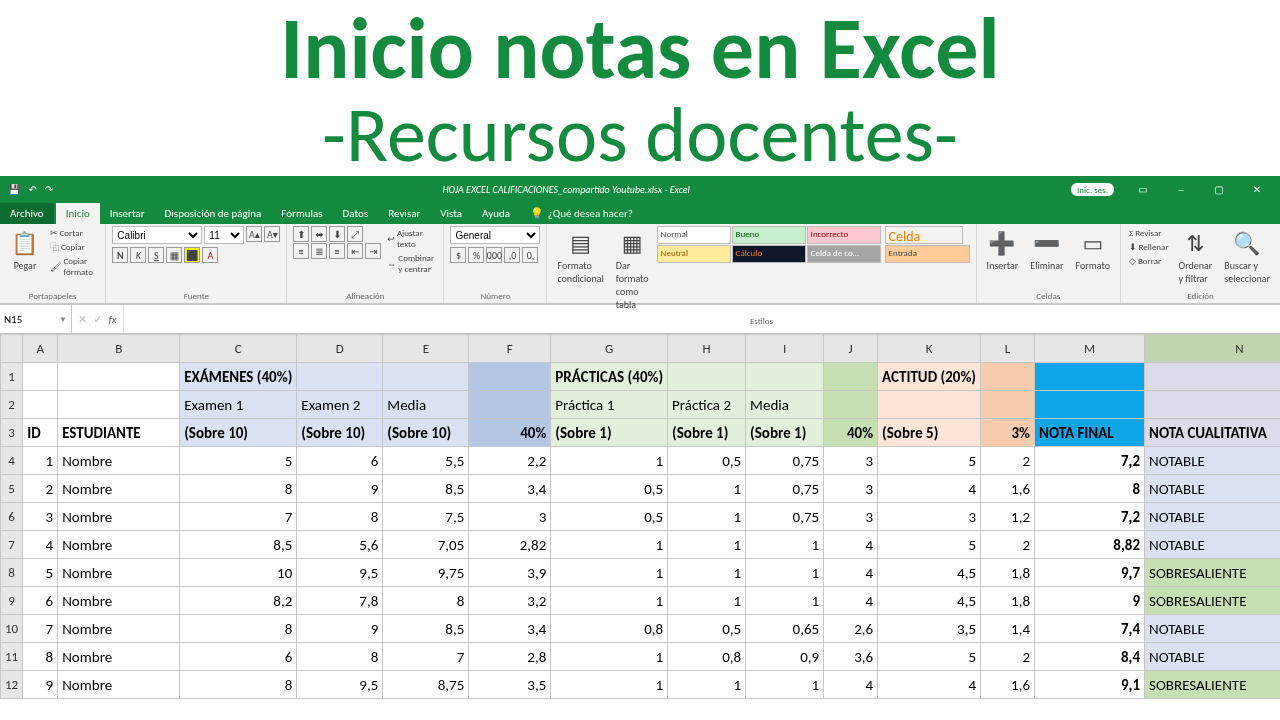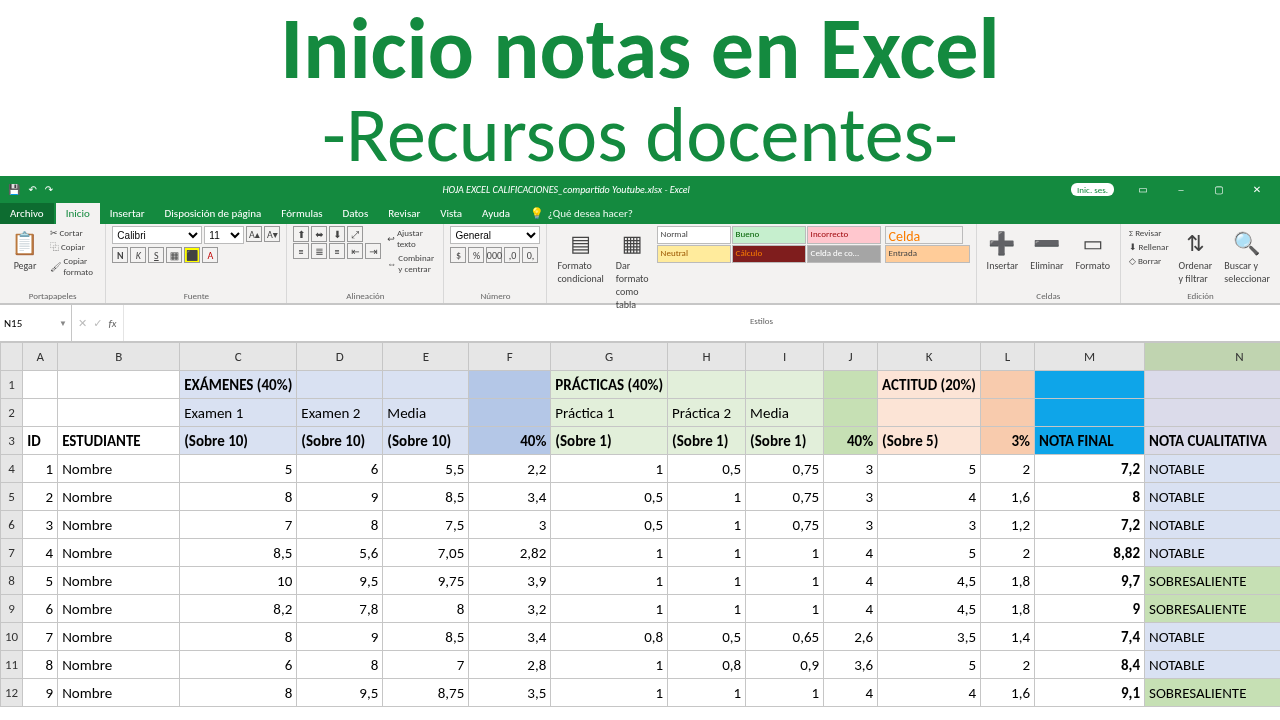--- a/index.html
+++ b/index.html
@@ -37,21 +37,21 @@
 .btn.big .ic { width:30px; height:30px; font-size:22px; }
 .mini { font-size:9px; display:flex; align-items:center; gap:2px; padding:1px 2px; }
 .row { display:flex; gap:2px;border-radius:7px; }
 .col { display:flex; flex-direction:column; gap:1px; }
 select.r { font-size:10px; height:18px; border:1px solid #bbb; background:#fff; }
 .sq { width:16px; height:16px; border:1px solid #999; display:inline-flex; align-items:center; justify-content:center; font-size:10px; }
 .styles-gallery { display:grid; grid-template-columns:repeat(3,74px); grid-template-rows:repeat(2,18px); gap:1px; }
 .styles-gallery div { border:1px solid #bbb; font-size:9px; padding:1px 3px; overflow:hidden; white-space:nowrap; }
 
 
-.fbar { display:flex; height:38px; border-top:1px solid #c6c6c6; border-bottom:1px solid #c6c6c6; font-size:11px; background:#fff;}
+.fbar { display:flex; height:30px; border-top:1px solid #c6c6c6; border-bottom:1px solid #c6c6c6; font-size:11px; background:#fff;}
 .fbar .name { width:72px; border-right:1px solid #c6c6c6; padding:2px 4px; display:flex; align-items:center; justify-content:space-between;}
 .fbar .fx { padding:2px 6px; color:#666; border-right:1px solid #e4e4e4; display:flex; gap:6px; align-items:center;}
 .fbar .input { flex:1; padding:2px 6px; }
 
 
 .grid-wrap { overflow:hidden; }
 table.sheet { border-collapse:collapse; font-size:15px; }
 table.sheet th, table.sheet td { border:1px solid #c6c6c6; height:28px; padding:0 4px; white-space:nowrap; }
 table.sheet thead th { background:#e6e6e6; font-weight:400; font-size:13px; color:#333; text-align:center; }
 table.sheet tbody th { background:#e6e6e6; font-weight:400; font-size:13px; color:#333; width:28px; text-align:center;}
@@ -214,21 +214,21 @@
           </div>
         <div class="btn big">
             <span class="ic">▦</span>
             <span style="max-width:60px">Dar formato como tabla</span>
           </div>
         <div class="styles-gallery">
           <div style="background:#fff">Normal</div>
           <div style="background:#c6efce;color:#006100">Bueno</div>
           <div style="background:#ffc7ce;color:#9c0006">Incorrecto</div>
           <div style="background:#ffeb9c;color:#9c5700">Neutral</div>
-          <div style="background:#7f1d1d;color:#fa7d00">Cálculo</div>
+          <div style="background:#0f172a;color:#fa7d00">Cálculo</div>
           <div style="background:#a5a5a5;color:#fff">Celda de co…</div>
         </div>
         <div class="col" style="gap:1px">
           <div style="border:1px solid #bbb;width:78px;height:18px;font-size:14px;padding:1px 3px;color:#fa7d00">Celda vincul…</div>
           <div style="border:1px solid #bbb;width:85px;height:18px;font-size:9px;padding:1px 3px;background:#ffcc99">Entrada</div>
         </div>
       </div>
       <div class="glabel">Estilos</div>
     </div>
 

